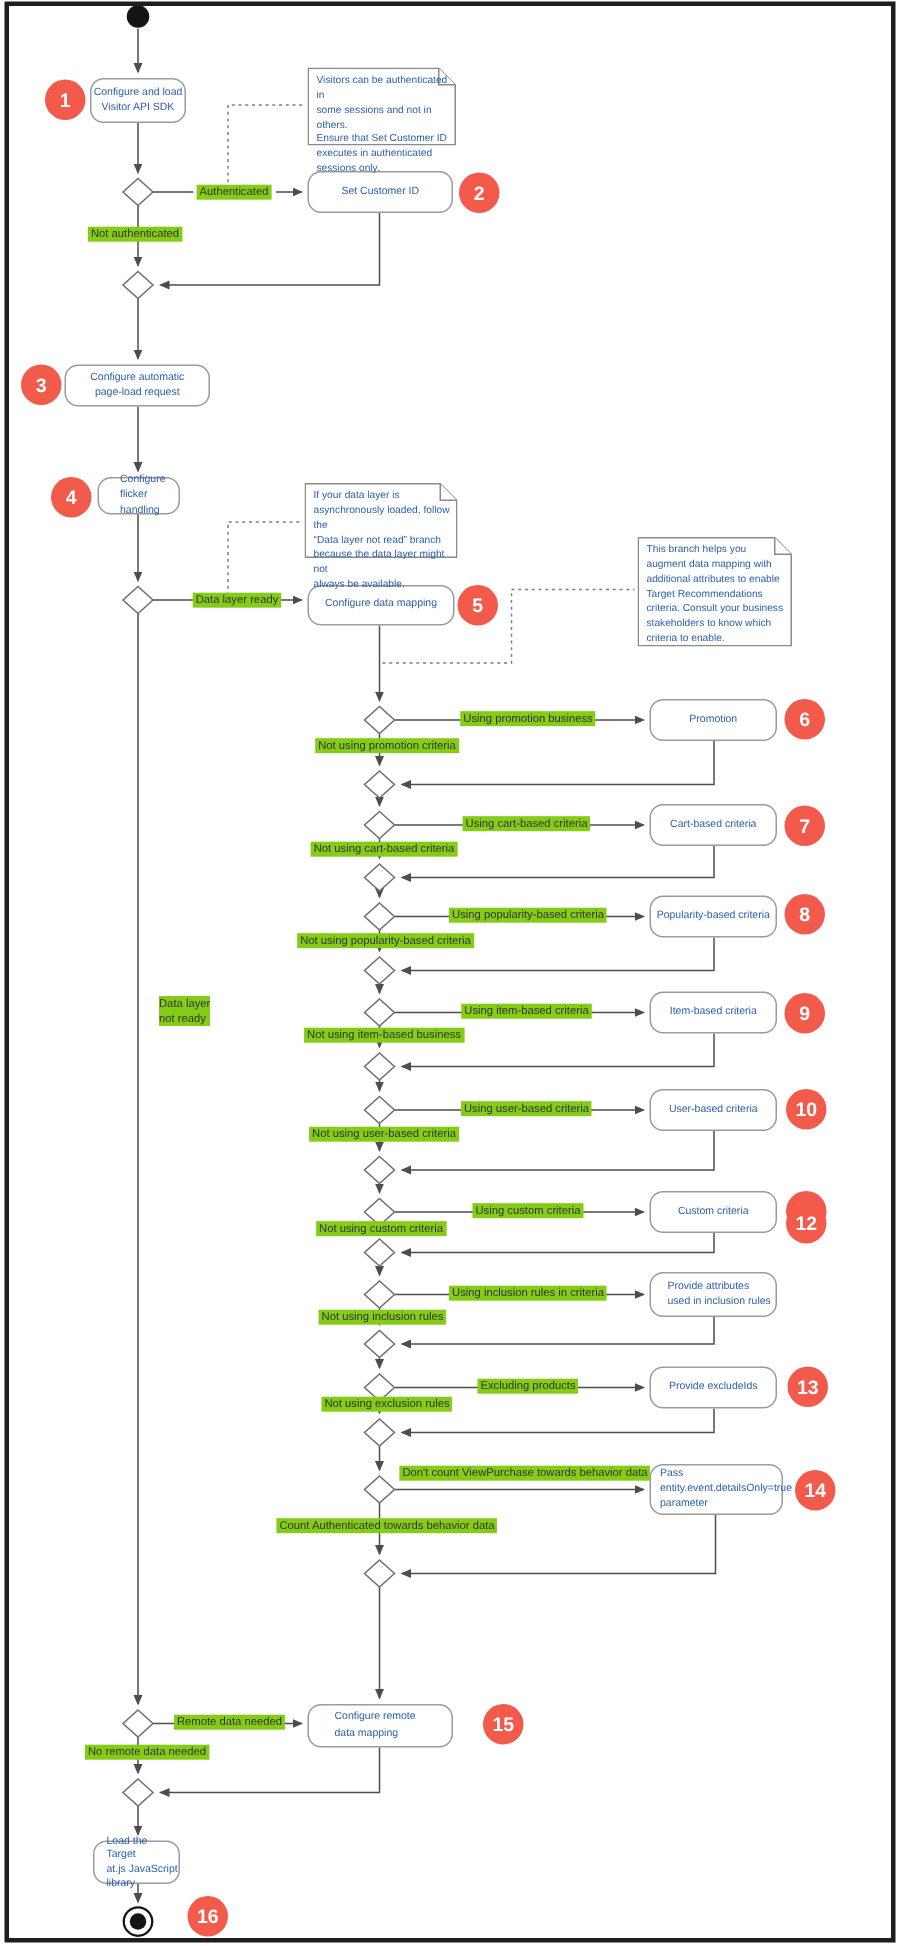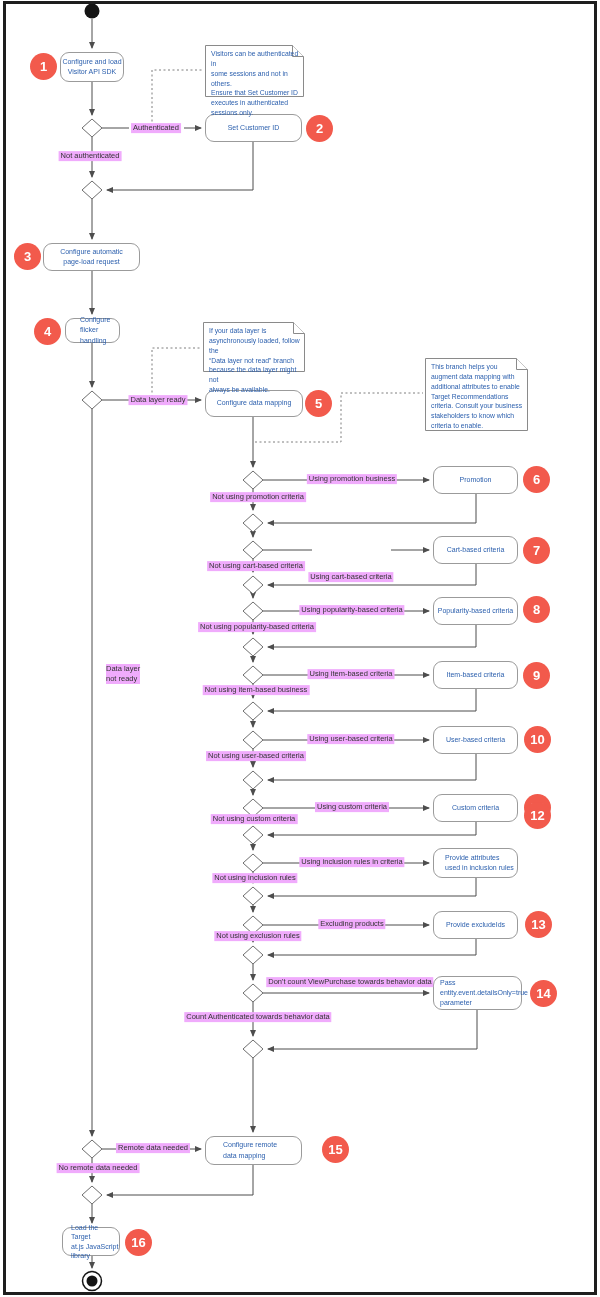--- a/index.html
+++ b/index.html
@@ -16,21 +16,21 @@
           display:flex; align-items:center; justify-content:center; text-align:center;
           white-space:pre-line; }
   .node.ta-left { justify-content:flex-start; text-align:left; }
   .badge { position:absolute; width:27px; height:27px; border-radius:50%; background:#f25a4c;
            color:#fff; font-size:13px; font-weight:bold; line-height:27px; text-align:center; }
   .note { position:absolute; box-sizing:border-box; color:#2b5fad; font-size:6.8px;
           line-height:1.45; white-space:pre-line; }
   .note .ntext { position:absolute; left:6px; top:4px; right:3px; }
   .note svg { position:absolute; left:0; top:0; }
   .npath { fill:#fff; stroke:#8a8a8a; stroke-width:1; }
-  .elabel { position:absolute; transform:translate(-50%,-50%); background:#f0abfc; color:#333;
+  .elabel { position:absolute; transform:translate(-50%,-50%); background:#84cc16; color:#333;
             font-size:7.5px; line-height:1.3; white-space:nowrap; padding:0 2px; }
   .elabel.multi { transform:none; white-space:pre-line; text-align:left; padding:0;margin-left:26px; }
 </style>
 </head>
 <body>
 
 <div id="stage">
 
   <svg class="layer" width="600" height="1297" viewBox="0 0 600 1297">
     <defs>
@@ -181,21 +181,21 @@
   <div class="badge" style="left:523px;top:466px">6</div>
   <div class="badge" style="left:523px;top:537px">7</div>
   <div class="badge" style="left:523px;top:596px">8</div>
   <div class="badge" style="left:523px;top:662px">9</div>
   <div class="badge" style="left:524px;top:726px">10</div>
   <div class="badge" style="left:524px;top:794px">20</div>
   <div class="badge" style="left:524px;top:802px">12</div>
   <div class="badge" style="left:525px;top:911px">13</div>
   <div class="badge" style="left:530px;top:980px">14</div>
   <div class="badge" style="left:322px;top:1136px">15</div>
-  <div class="badge" style="left:125px;top:1229px">16</div>
+  <div class="badge" style="left:125px;top:1264px">16</div>
 
   <div class="note" style="left:205px;top:45px;width:99px;height:52px">
     <svg width="99" height="52">
       <path class="npath" d="M0.5,0.5 L87.5,0.5 L98.5,11.5 L98.5,51.5 L0.5,51.5 Z"></path>
       <path class="npath" d="M87.5,0.5 L87.5,11.5 L98.5,11.5" fill="none"></path>
     </svg>
     <div class="ntext">Visitors can be authenticated in
 some sessions and not in others.
 Ensure that Set Customer ID
 executes in authenticated
@@ -226,21 +226,21 @@
 criteria to enable.</div>
   </div>
 
   <div class="elabel" style="left:156px;top:128px">Authenticated</div>
   <div class="elabel" style="left:90px;top:156px">Not authenticated</div>
   <div class="elabel" style="left:158px;top:400px">Data layer ready</div>
   <div class="elabel multi" style="left:80px;top:664px">Data layer
 not ready</div>
   <div class="elabel" style="left:352px;top:479px">Using promotion business</div>
   <div class="elabel" style="left:258px;top:497px">Not using promotion criteria</div>
-  <div class="elabel" style="left:351px;top:577px">Using cart-based criteria</div>
+  <div class="elabel" style="left:351px;top:549px">Using cart-based criteria</div>
   <div class="elabel" style="left:256px;top:566px">Not using cart-based criteria</div>
   <div class="elabel" style="left:352px;top:610px">Using popularity-based criteria</div>
   <div class="elabel" style="left:257px;top:627px">Not using popularity-based criteria</div>
   <div class="elabel" style="left:351px;top:674px">Using item-based criteria</div>
   <div class="elabel" style="left:256px;top:690px">Not using item-based business</div>
   <div class="elabel" style="left:351px;top:739px">Using user-based criteria</div>
   <div class="elabel" style="left:256px;top:756px">Not using user-based criteria</div>
   <div class="elabel" style="left:352px;top:807px">Using custom criteria</div>
   <div class="elabel" style="left:254px;top:819px">Not using custom criteria</div>
   <div class="elabel" style="left:352px;top:862px">Using inclusion rules in criteria</div>

